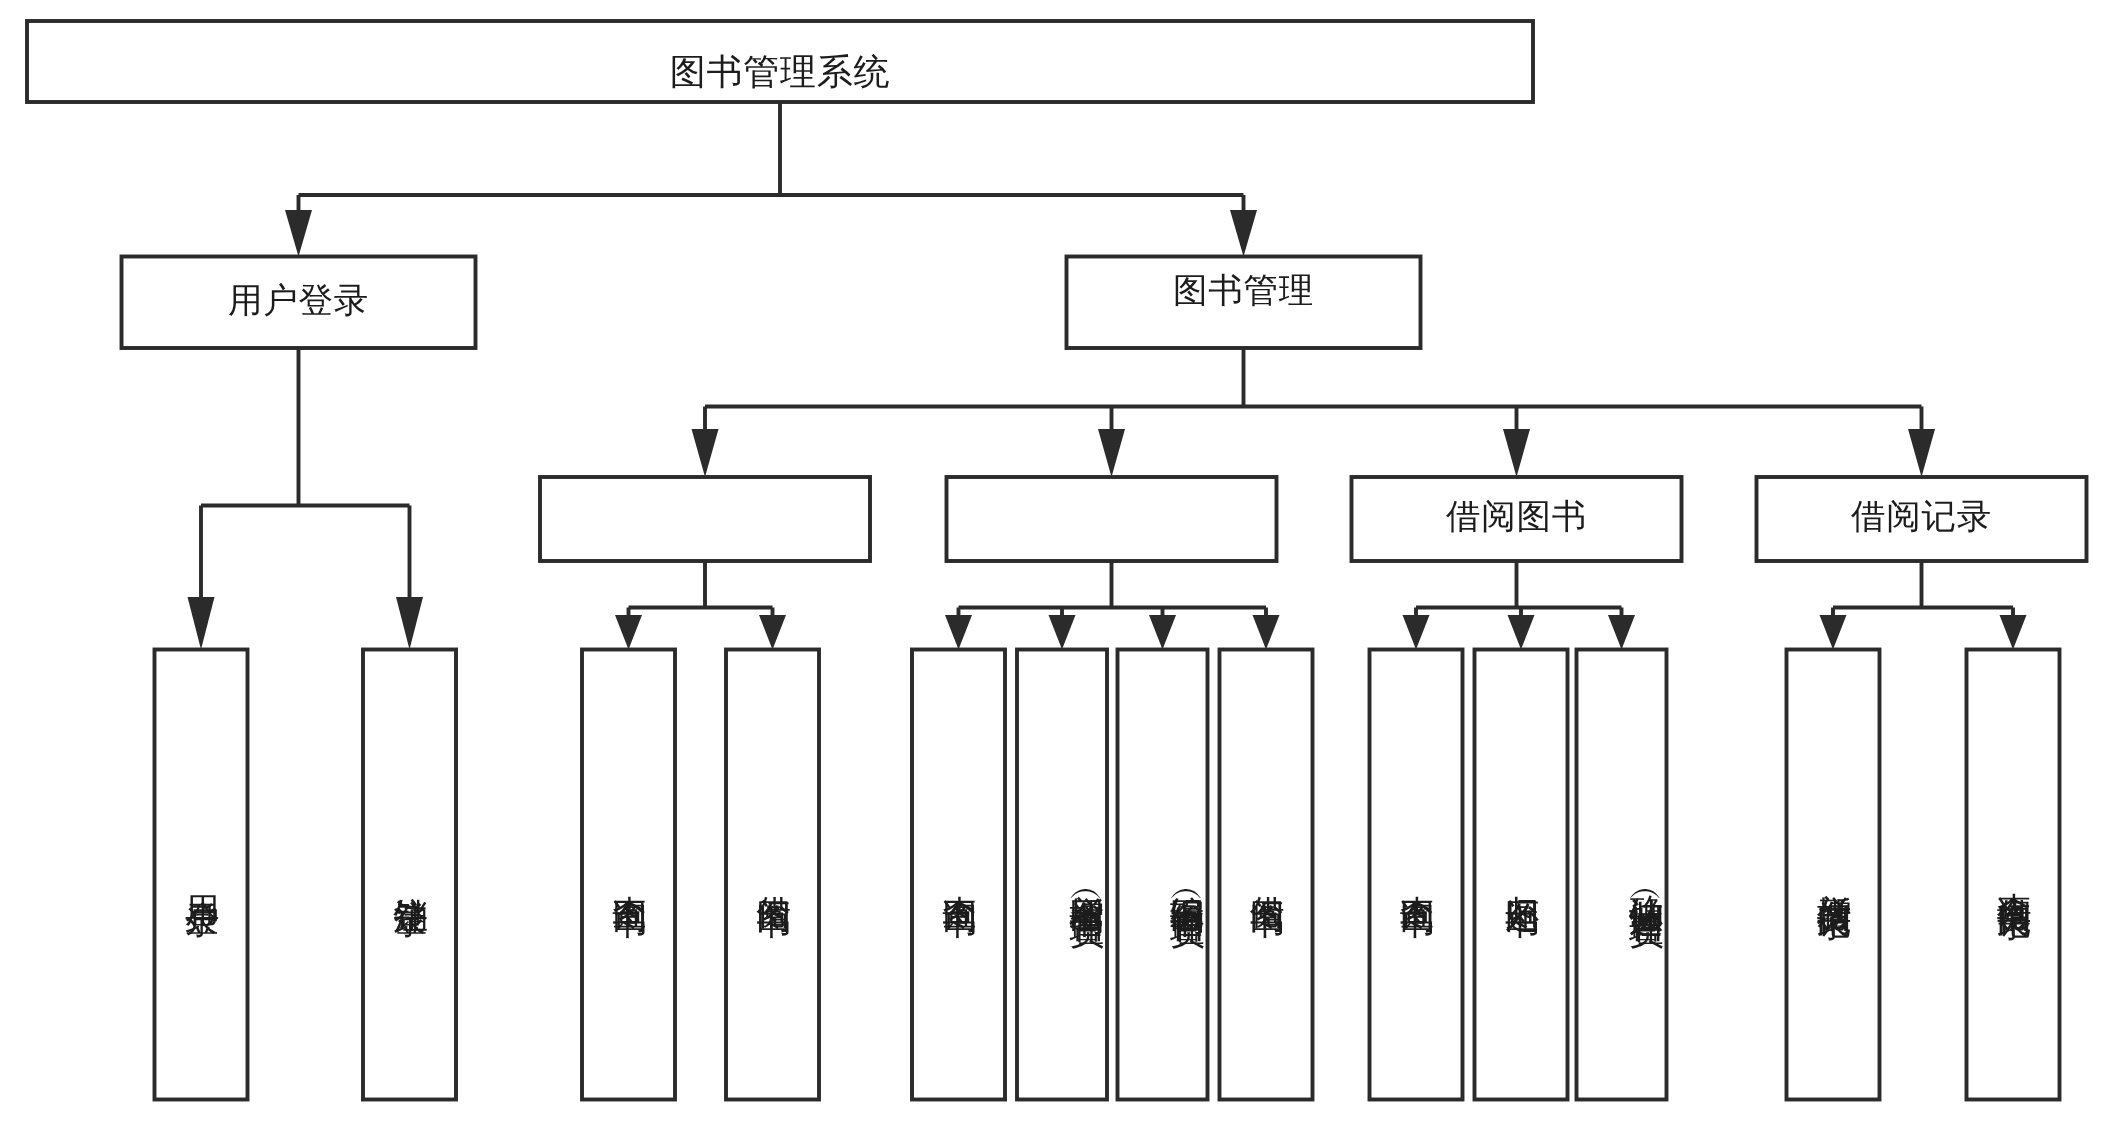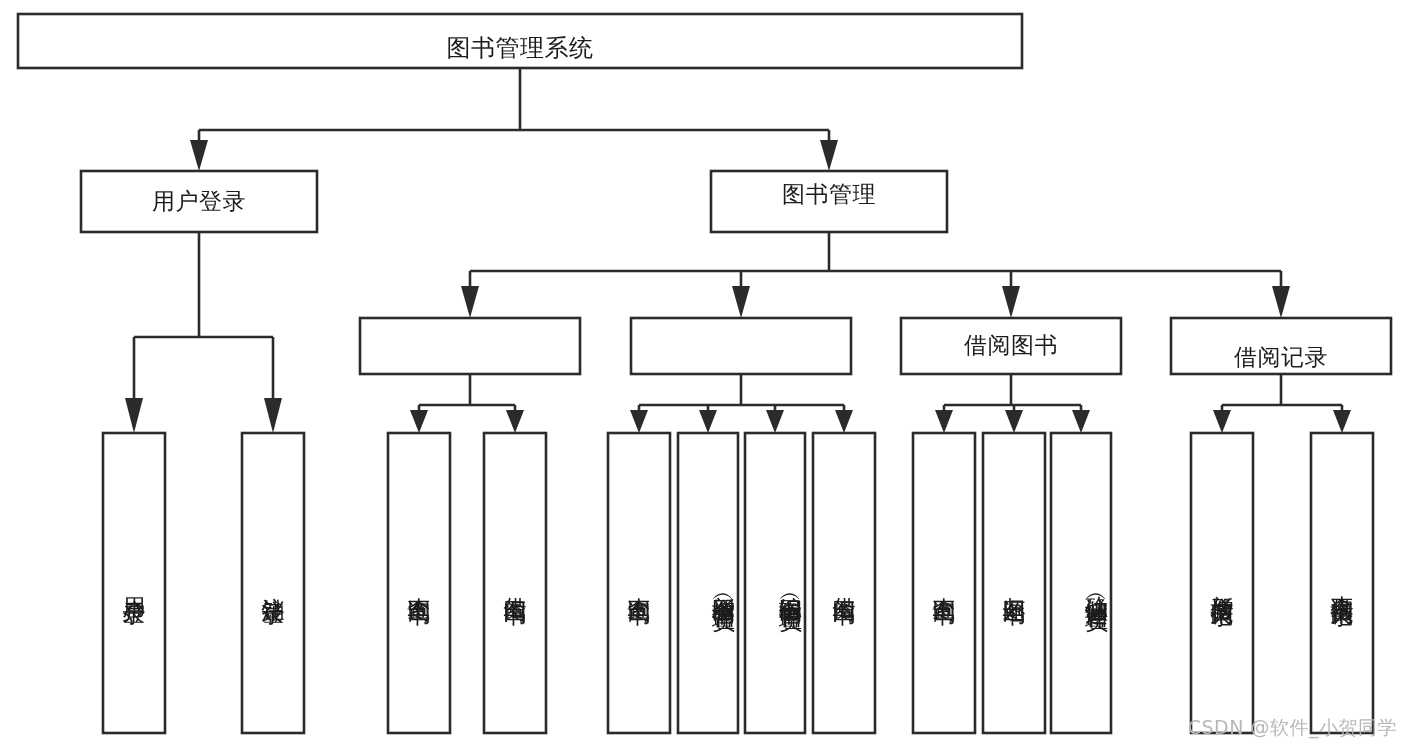--- a/index.html
+++ b/index.html
@@ -187,21 +187,21 @@
   <div class="node-label horizontal root" style="left:18px; top:14px; width:1004px; height:68px;">图书管理系统</div>
 
   <div class="node-label horizontal" style="left:81px; top:171px; width:236px; height:61px;">用户登录</div>
 
   <div class="node-label horizontal" style="left:711px; top:171px; width:236px; height:47px;">图书管理</div>
 
 
 
   <div class="node-label horizontal" style="left:901px; top:318px; width:220px; height:56px;">借阅图书</div>
 
-  <div class="node-label horizontal" style="left:1171px; top:318px; width:220px; height:56px;margin-top:12px;">借阅记录</div>
+  <div class="node-label horizontal" style="left:1171px; top:318px; width:220px; height:56px;">借阅记录</div>
 
   <div class="node-label vertical" style="left:103px; top:433px; width:62px; height:300px;">用户登录</div>
 
   <div class="node-label vertical" style="left:242px; top:433px; width:62px; height:300px;">注销登录</div>
 
   <div class="node-label vertical" style="left:388px; top:433px; width:62px; height:300px;">查询图书</div>
 
   <div class="node-label vertical" style="left:484px; top:433px; width:62px; height:300px;">借阅图书</div>
 
   <div class="node-label vertical" style="left:608px; top:433px; width:62px; height:300px;">查询图书</div>
@@ -215,15 +215,14 @@
   <div class="node-label vertical" style="left:913px; top:433px; width:62px; height:300px;">查询图书</div>
 
   <div class="node-label vertical" style="left:983px; top:433px; width:62px; height:300px;">归还图书</div>
 
   <div class="node-label vertical" style="left:1051px; top:433px; width:60px; height:300px; align-items:flex-start; padding-top:8px;">确认归还（管理员）</div>
 
   <div class="node-label vertical" style="left:1191px; top:433px; width:62px; height:300px;">新增借阅记录</div>
 
   <div class="node-label vertical" style="left:1311px; top:433px; width:62px; height:300px;">查询借阅记录</div>
 
-  <div class="watermark">CSDN @软件_小贺同学</div>
 
 </div>
 
 </body></html>

